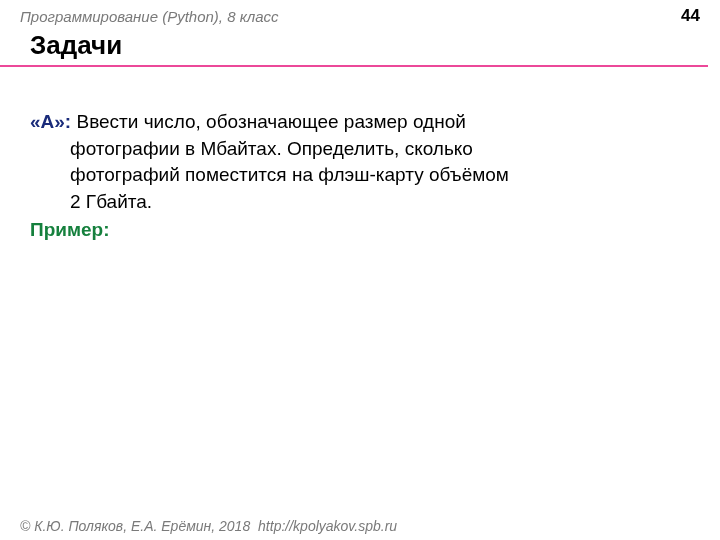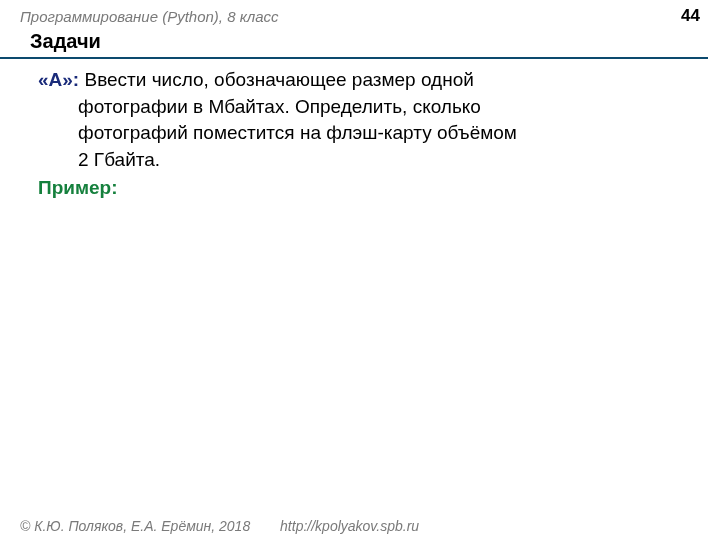--- a/index.html
+++ b/index.html
@@ -21,32 +21,33 @@
       font-size: 15px;
     }
     .page-num {
       font-weight: bold;
       color: #000;
       font-style: normal;
       font-size: 17px;
       margin-left: 30px;
     }
     .title {
-      font-size: 20px;
+      font-size: 26px;
       font-weight: bold;
       color: #000;
       padding: 2px 20px 4px 30px;
-      border-bottom: 2px solid #0c4a6e;
+      border-bottom: 2px solid #ec4899;
       margin: 0 12px 0 0;
     }
     .content {
-      padding: 8px 30px 0 38px;
+      padding: 8px 30px 0 30px;
       font-size: 19px;
       line-height: 1.4;
       color: #000;
+      margin-top: 34px;
     }
     .task-label {
       color: #1a2b7a;
       font-weight: bold;
     }
     .task-text {
       display: block;
       padding-left: 40px;
       text-indent: -40px;
     }
@@ -72,21 +73,21 @@
     }
     .footer {
       position: absolute;
       bottom: 6px;
       left: 20px;
       font-style: italic;
       color: #7a7a7a;
       font-size: 14px;
     }
     .footer-url {
-      margin-left: 26px;
+      margin-left: 4px;
     }
   </style>
 </head>
 <body>
 
 <div class="header">
   <span>Программирование (Python), 8 класс</span>
   <span class="page-num">44</span>
 </div>
 

